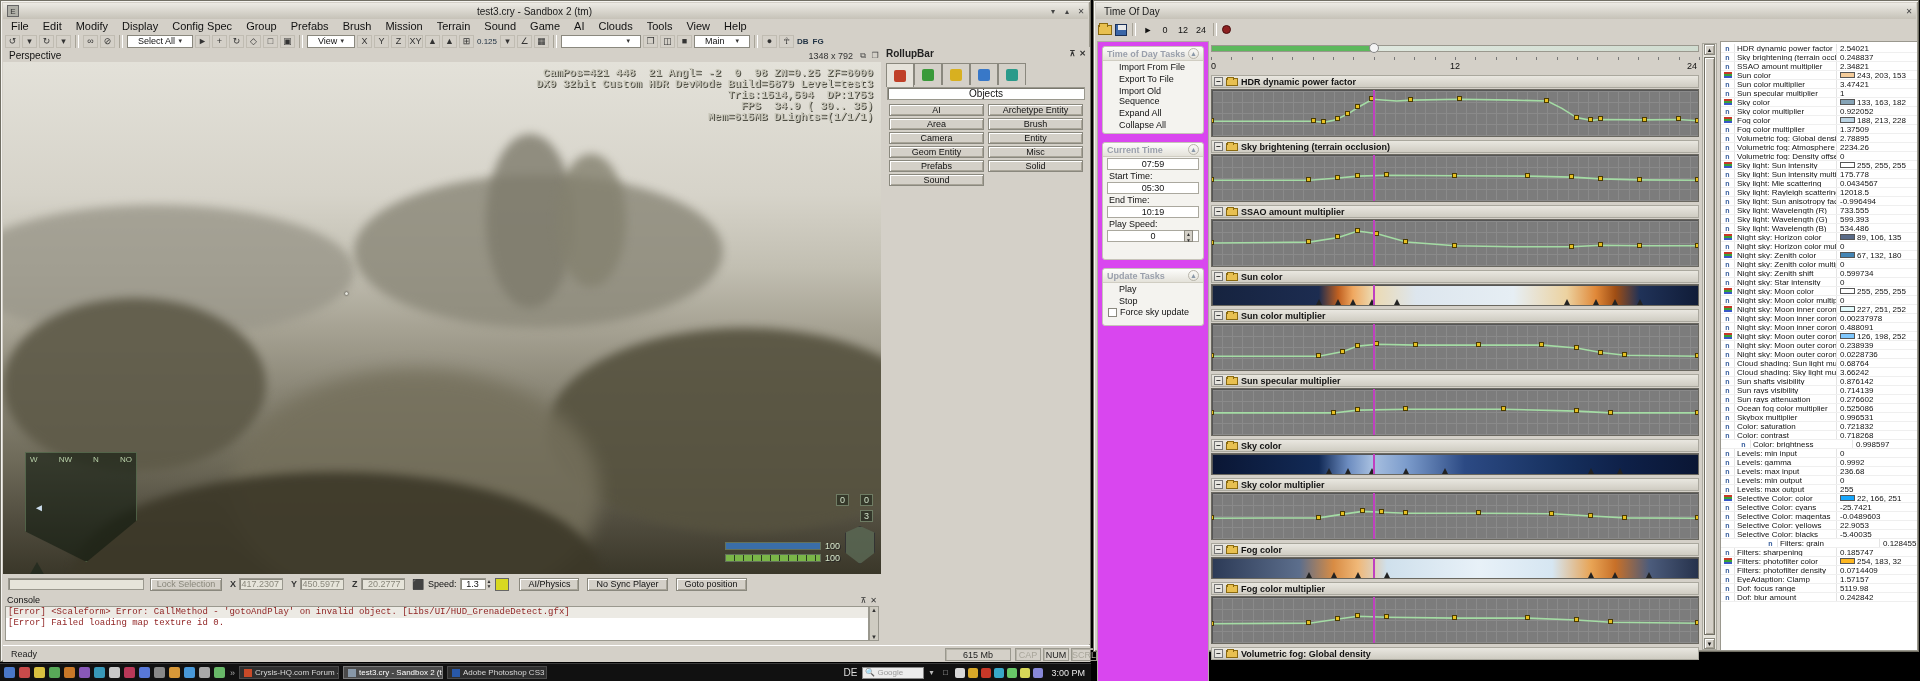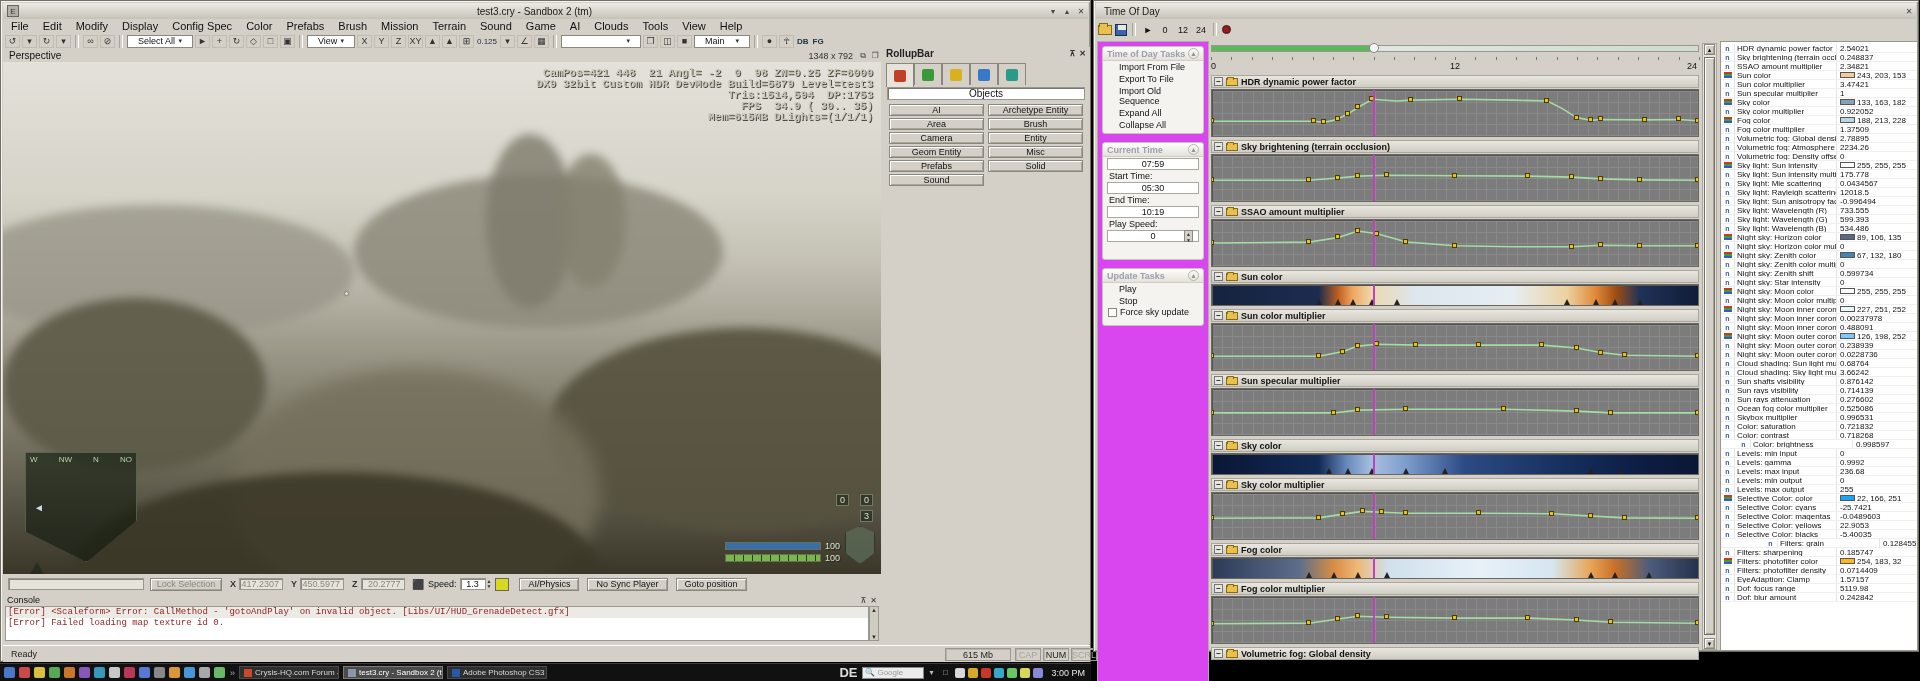--- a/index.html
+++ b/index.html
@@ -169,21 +169,21 @@
     border-top:1px solid #3c3c3c; display:flex; align-items:center; }
   .ql-icon { width:11px; height:11px; margin-left:4px; border-radius:2px; flex:0 0 11px; }
   .task-btn { height:13px; margin-left:4px; background:#2e2e2e; border:1px solid #4a4a4a;
     color:#d8d8d8; font-size:8px; display:flex; align-items:center; gap:3px; padding:0 4px;
     white-space:nowrap; overflow:hidden; }
   .task-btn.active { background:#4a4a4a; border-color:#7a7a7a; color:#fff; }
   .task-ico { width:8px; height:8px; flex:0 0 8px; }
   #tray { margin-left:auto; display:flex; align-items:center; }
   .tray-icon { width:10px; height:10px; border-radius:2px; margin-left:3px; }
   #clock { color:#e8e8e8; font-size:9px; margin:0 6px 0 8px; }
-  #lang { color:#ddd; font-size:13px; font-weight:bold; margin-left:6px; }
+  #lang { color:#ddd; font-size:10px; font-weight:normal; margin-left:6px; }
   #gsearch { width:62px; height:12px; margin-left:5px; background:#ececec; border:1px solid #888;
     font-size:8px; color:#9a9a9a; display:flex; align-items:center; padding:0 2px; gap:2px; }
   .winbtn { font-size:8px; color:#444; width:14px; text-align:center; }
 </style>
 </head>
 <body>
 
 <div class="win" id="main-win" style="left:0;top:0;width:1091px;height:662px;">
   <div class="titlebar">
     <span style="width:12px;height:12px;background:#b0b0a8;border:1px solid #666;font-size:8px;
@@ -193,21 +193,21 @@
     <span class="winbtn">▴</span>
     <span class="winbtn">✕</span>
   </div>
 
   <div id="menubar">
       <div class="menu-item">File</div>
       <div class="menu-item">Edit</div>
       <div class="menu-item">Modify</div>
       <div class="menu-item">Display</div>
       <div class="menu-item">Config Spec</div>
-      <div class="menu-item">Color</div>
+      <div class="menu-item">Group</div>
       <div class="menu-item">Prefabs</div>
       <div class="menu-item">Brush</div>
       <div class="menu-item">Mission</div>
       <div class="menu-item">Terrain</div>
       <div class="menu-item">Sound</div>
       <div class="menu-item">Game</div>
       <div class="menu-item">AI</div>
       <div class="menu-item">Clouds</div>
       <div class="menu-item">Tools</div>
       <div class="menu-item">View</div>

